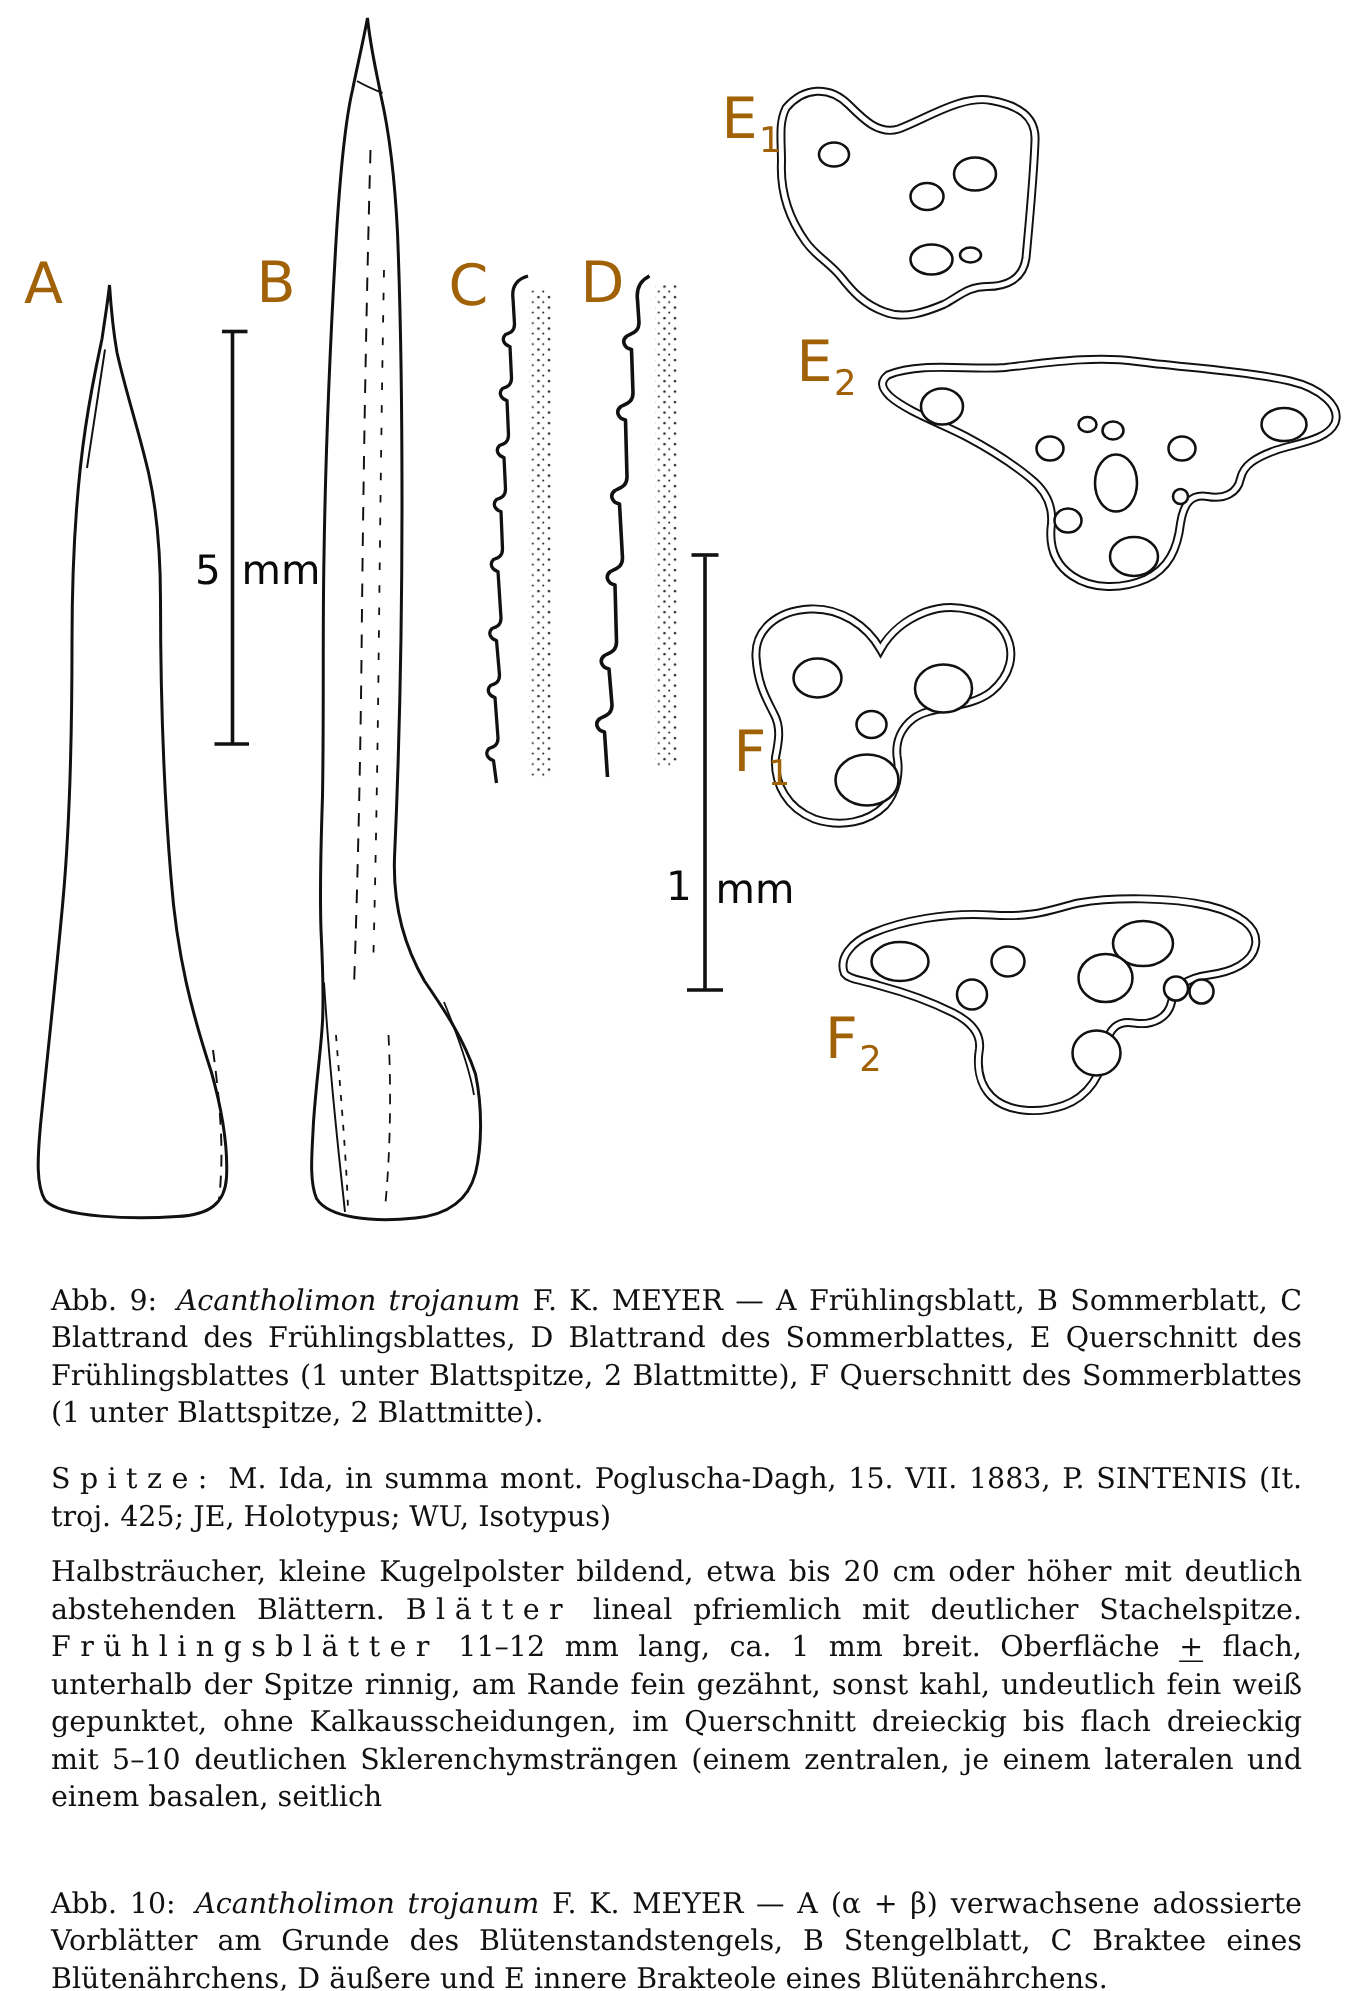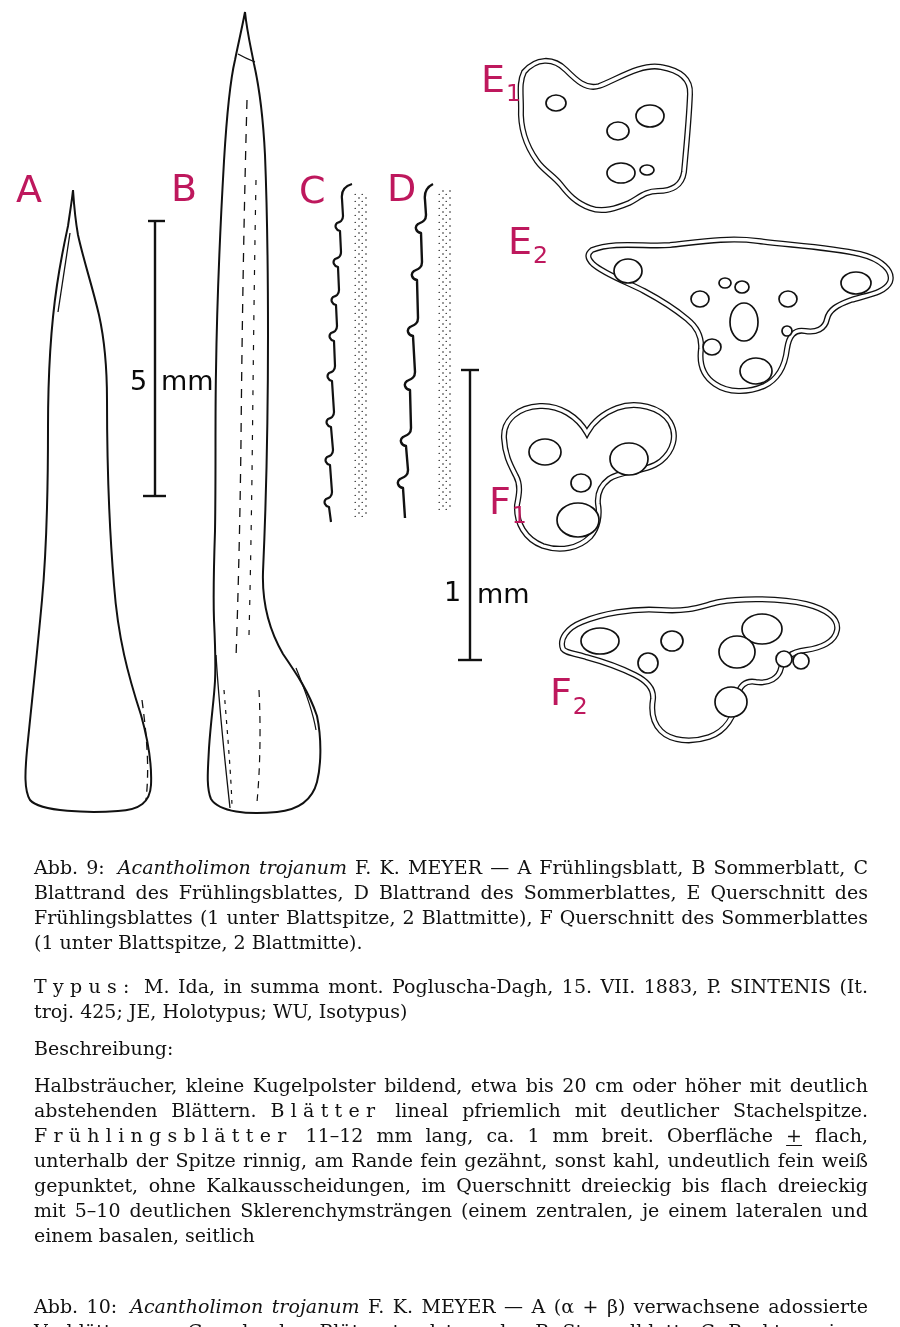--- a/index.html
+++ b/index.html
@@ -19,21 +19,21 @@
     position: absolute;
     left: 0; top: 0;
     width: 900px; height: 835px;
   }
   .figure-svg { position: absolute; left: 0; top: 0; }
   .fig-label {
     position: absolute;
     font-family: "DejaVu Sans", sans-serif;
     font-size: 38px;
     font-weight: 500;
-    color: #be185d;
+    color: #a16207;
     letter-spacing: 0;
     line-height: 1;
   }
   .fig-sub {
     font-size: 0.62em;
     position: relative;
     top: 0.38em;
     margin-left: 1px;
   }
   .scale-label {
@@ -229,21 +229,21 @@
   </div>
   <div class="fig-label" style="left:299px; top:171px;">
     <span>C</span>
   </div>
   <div class="fig-label" style="left:387px; top:169px;">
     <span>D</span>
   </div>
   <div class="fig-label" style="left:481px; top:60px;">
     <span>E</span><span class="fig-sub">1</span>
   </div>
-  <div class="fig-label" style="left:508px; top:222px;">
+  <div class="fig-label" style="left:531px; top:222px;">
     <span>E</span><span class="fig-sub">2</span>
   </div>
   <div class="fig-label" style="left:489px; top:482px;">
     <span>F</span><span class="fig-sub">1</span>
   </div>
   <div class="fig-label" style="left:550px; top:673px;">
     <span>F</span><span class="fig-sub">2</span>
   </div>
 
   <div class="scale-label" style="left:130px; top:367px;">
@@ -255,17 +255,16 @@
   <div class="scale-label" style="left:444px; top:578px;">
     <span>1</span>
   </div>
   <div class="scale-label" style="left:477px; top:580px;">
     <span>mm</span>
   </div>
 </div>
 
 <div class="text-block">
   <p class="para"><span class="seg-label">Abb. 9:</span><span class="seg-italic">Acantholimon trojanum</span><span class="seg-normal"> F. K. MEYER — A Frühlingsblatt, B Sommerblatt, C Blattrand des Frühlingsblattes, D Blattrand des Sommerblattes, E Querschnitt des Frühlingsblattes (1 unter Blattspitze, 2 Blattmitte), F Querschnitt des Sommerblattes (1 unter Blattspitze, 2 Blattmitte).</span></p>
-  <p class="para para-typus"><span class="seg-spaced">Typus:</span><span class="seg-normal"> M. Ida, in summa mont. Pogluscha-Dagh, 15. VII. 1883, P. SINTENIS (It. troj. 425; JE, Holotypus; WU, Isotypus)</span></p>
-  <p class="para para-besch-head">Beschreibung:</p>
+  <p class="para para-typus"><span class="seg-spaced">Spitze:</span><span class="seg-normal"> M. Ida, in summa mont. Pogluscha-Dagh, 15. VII. 1883, P. SINTENIS (It. troj. 425; JE, Holotypus; WU, Isotypus)</span></p>
   <p class="para para-besch-body"><span class="seg-normal">Halbsträucher, kleine Kugelpolster bildend, etwa bis 20 cm oder höher mit deutlich abstehenden Blättern. </span><span class="seg-spaced">Blätter</span><span class="seg-normal"> lineal pfriemlich mit deutlicher Stachelspitze. </span><span class="seg-spaced">Frühlingsblätter</span><span class="seg-normal"> 11–12 mm lang, ca. 1 mm breit. Oberfläche </span><span class="seg-plusminus">+</span><span class="seg-normal"> flach, unterhalb der Spitze rinnig, am Rande fein gezähnt, sonst kahl, undeutlich fein weiß gepunktet, ohne Kalkausscheidungen, im Querschnitt dreieckig bis flach dreieckig mit 5–10 deutlichen Sklerenchymsträngen (einem zentralen, je einem lateralen und einem basalen, seitlich</span></p>
   <p class="para para-abb10"><span class="seg-label">Abb. 10:</span><span class="seg-italic">Acantholimon trojanum</span><span class="seg-normal"> F. K. MEYER — A (α + β) verwachsene adossierte Vorblätter am Grunde des Blütenstandstengels, B Stengelblatt, C Braktee eines Blütenährchens, D äußere und E innere Brakteole eines Blütenährchens.</span></p>
 </div>
 
 </body></html>

